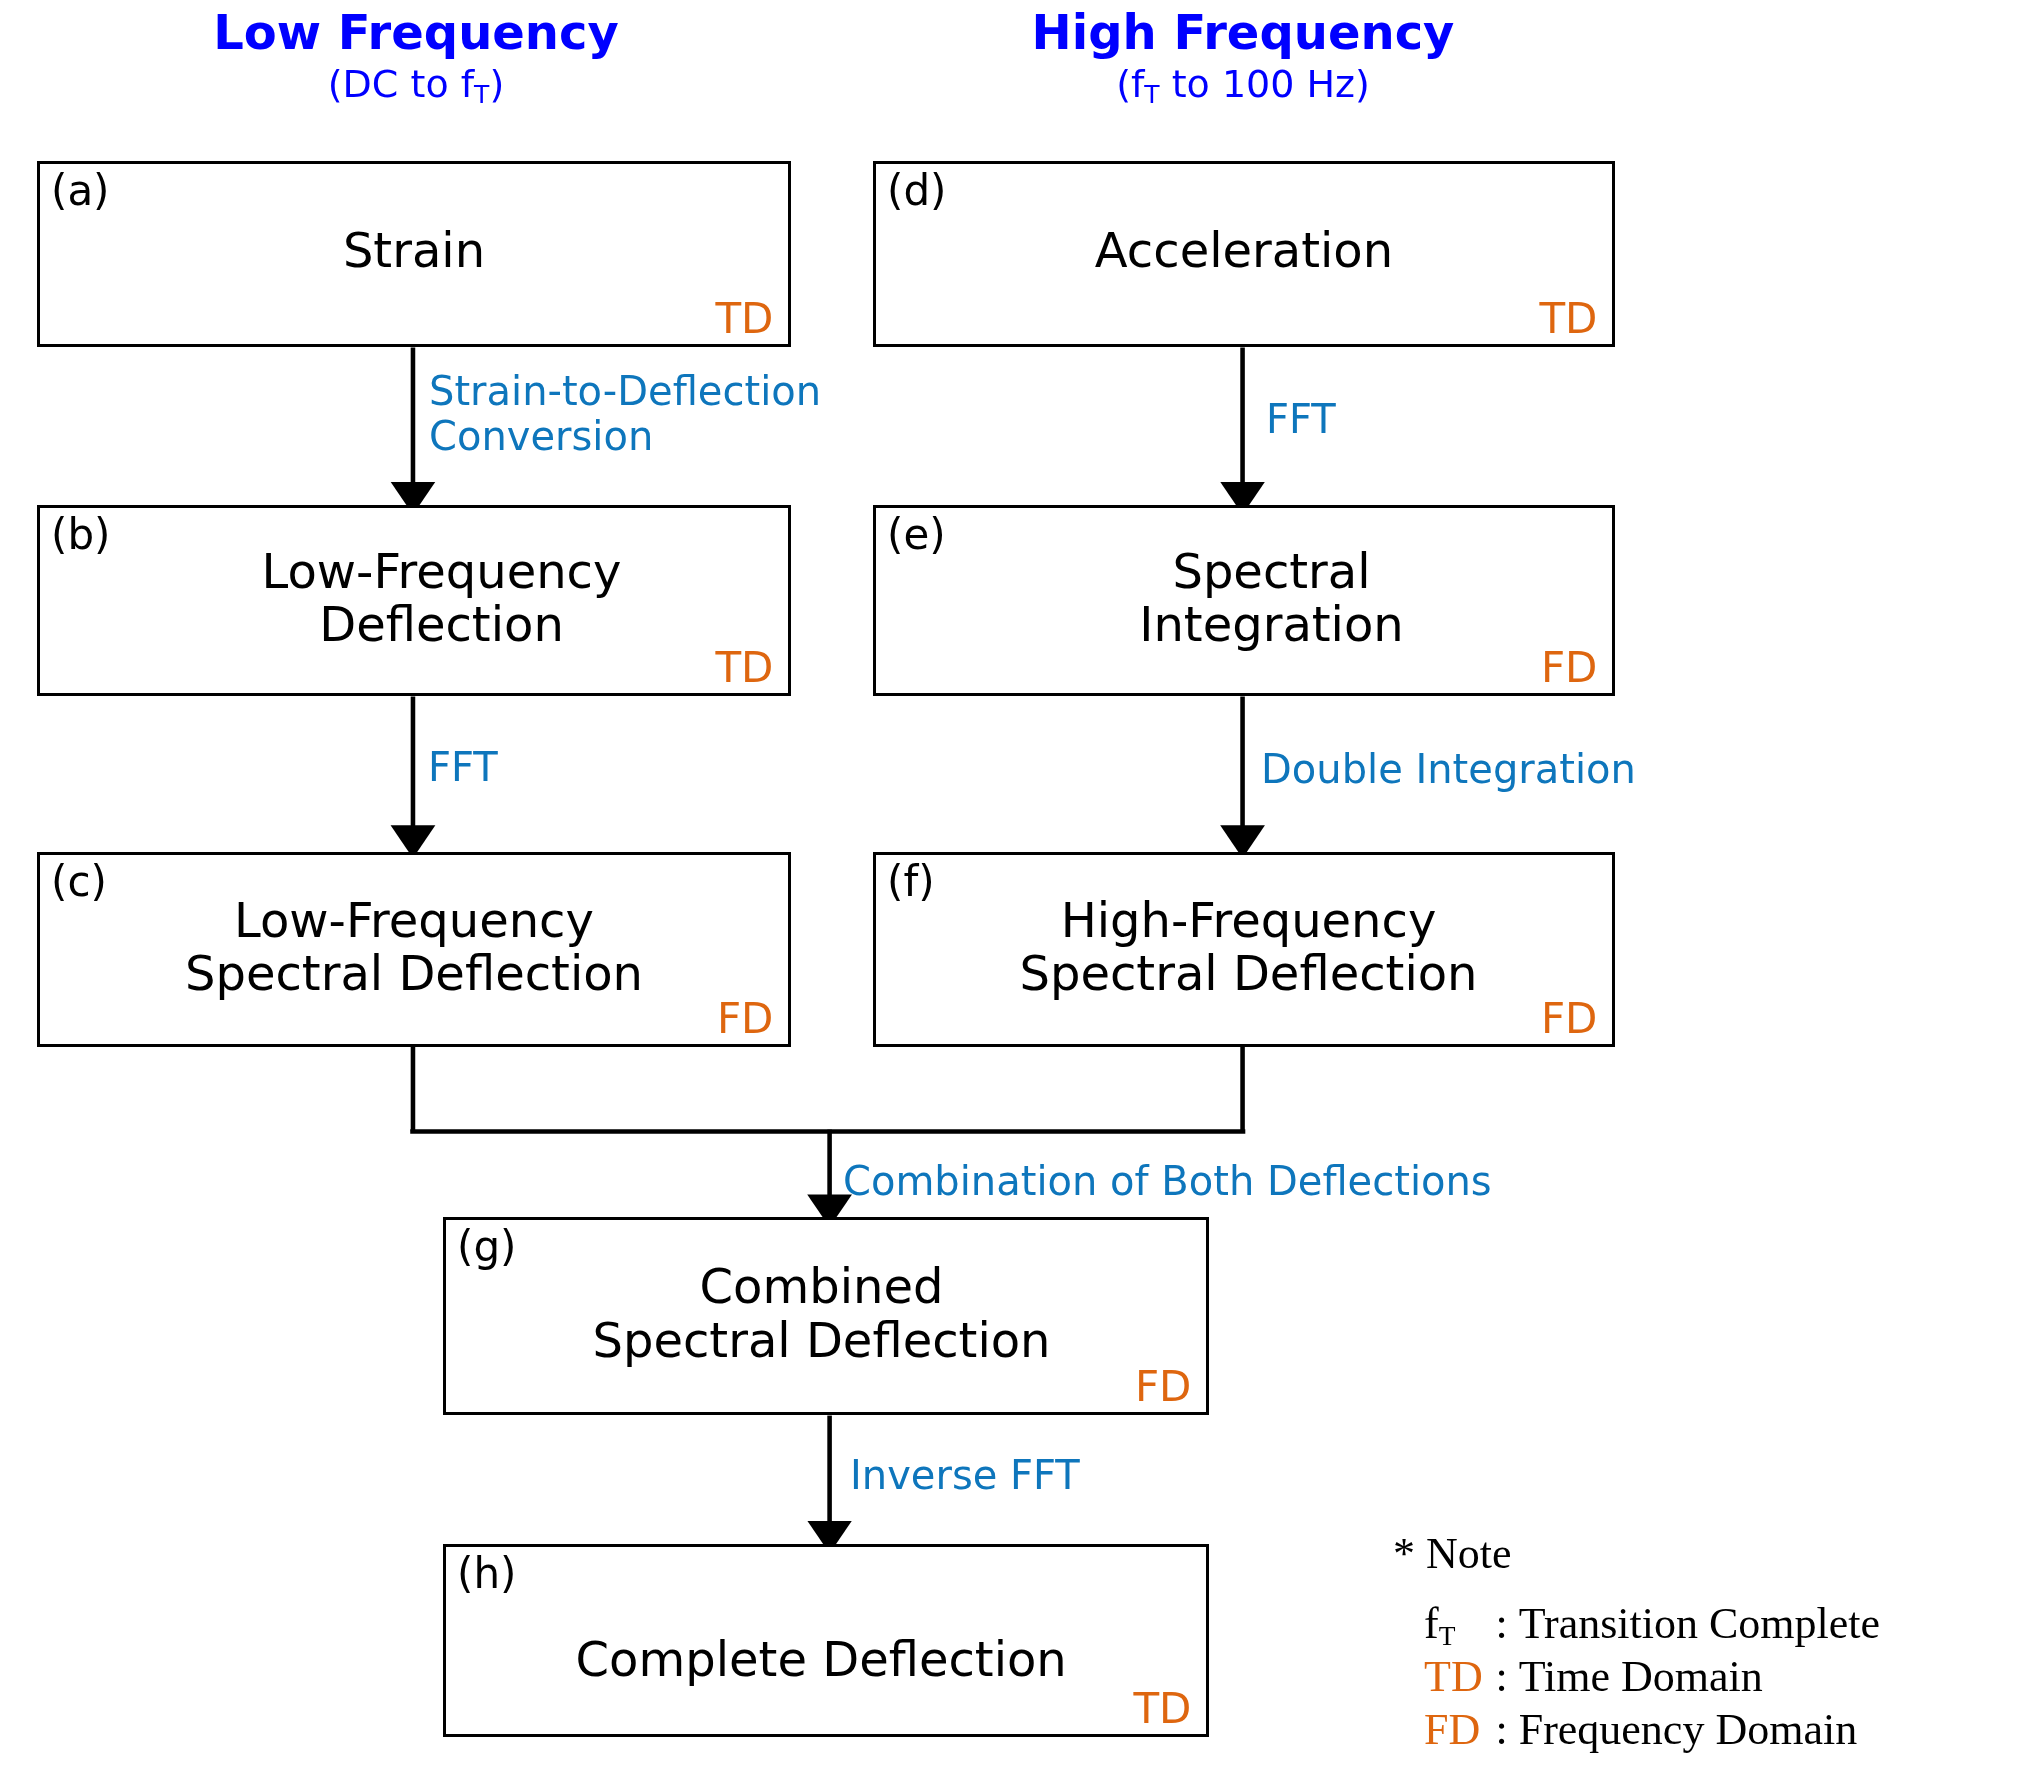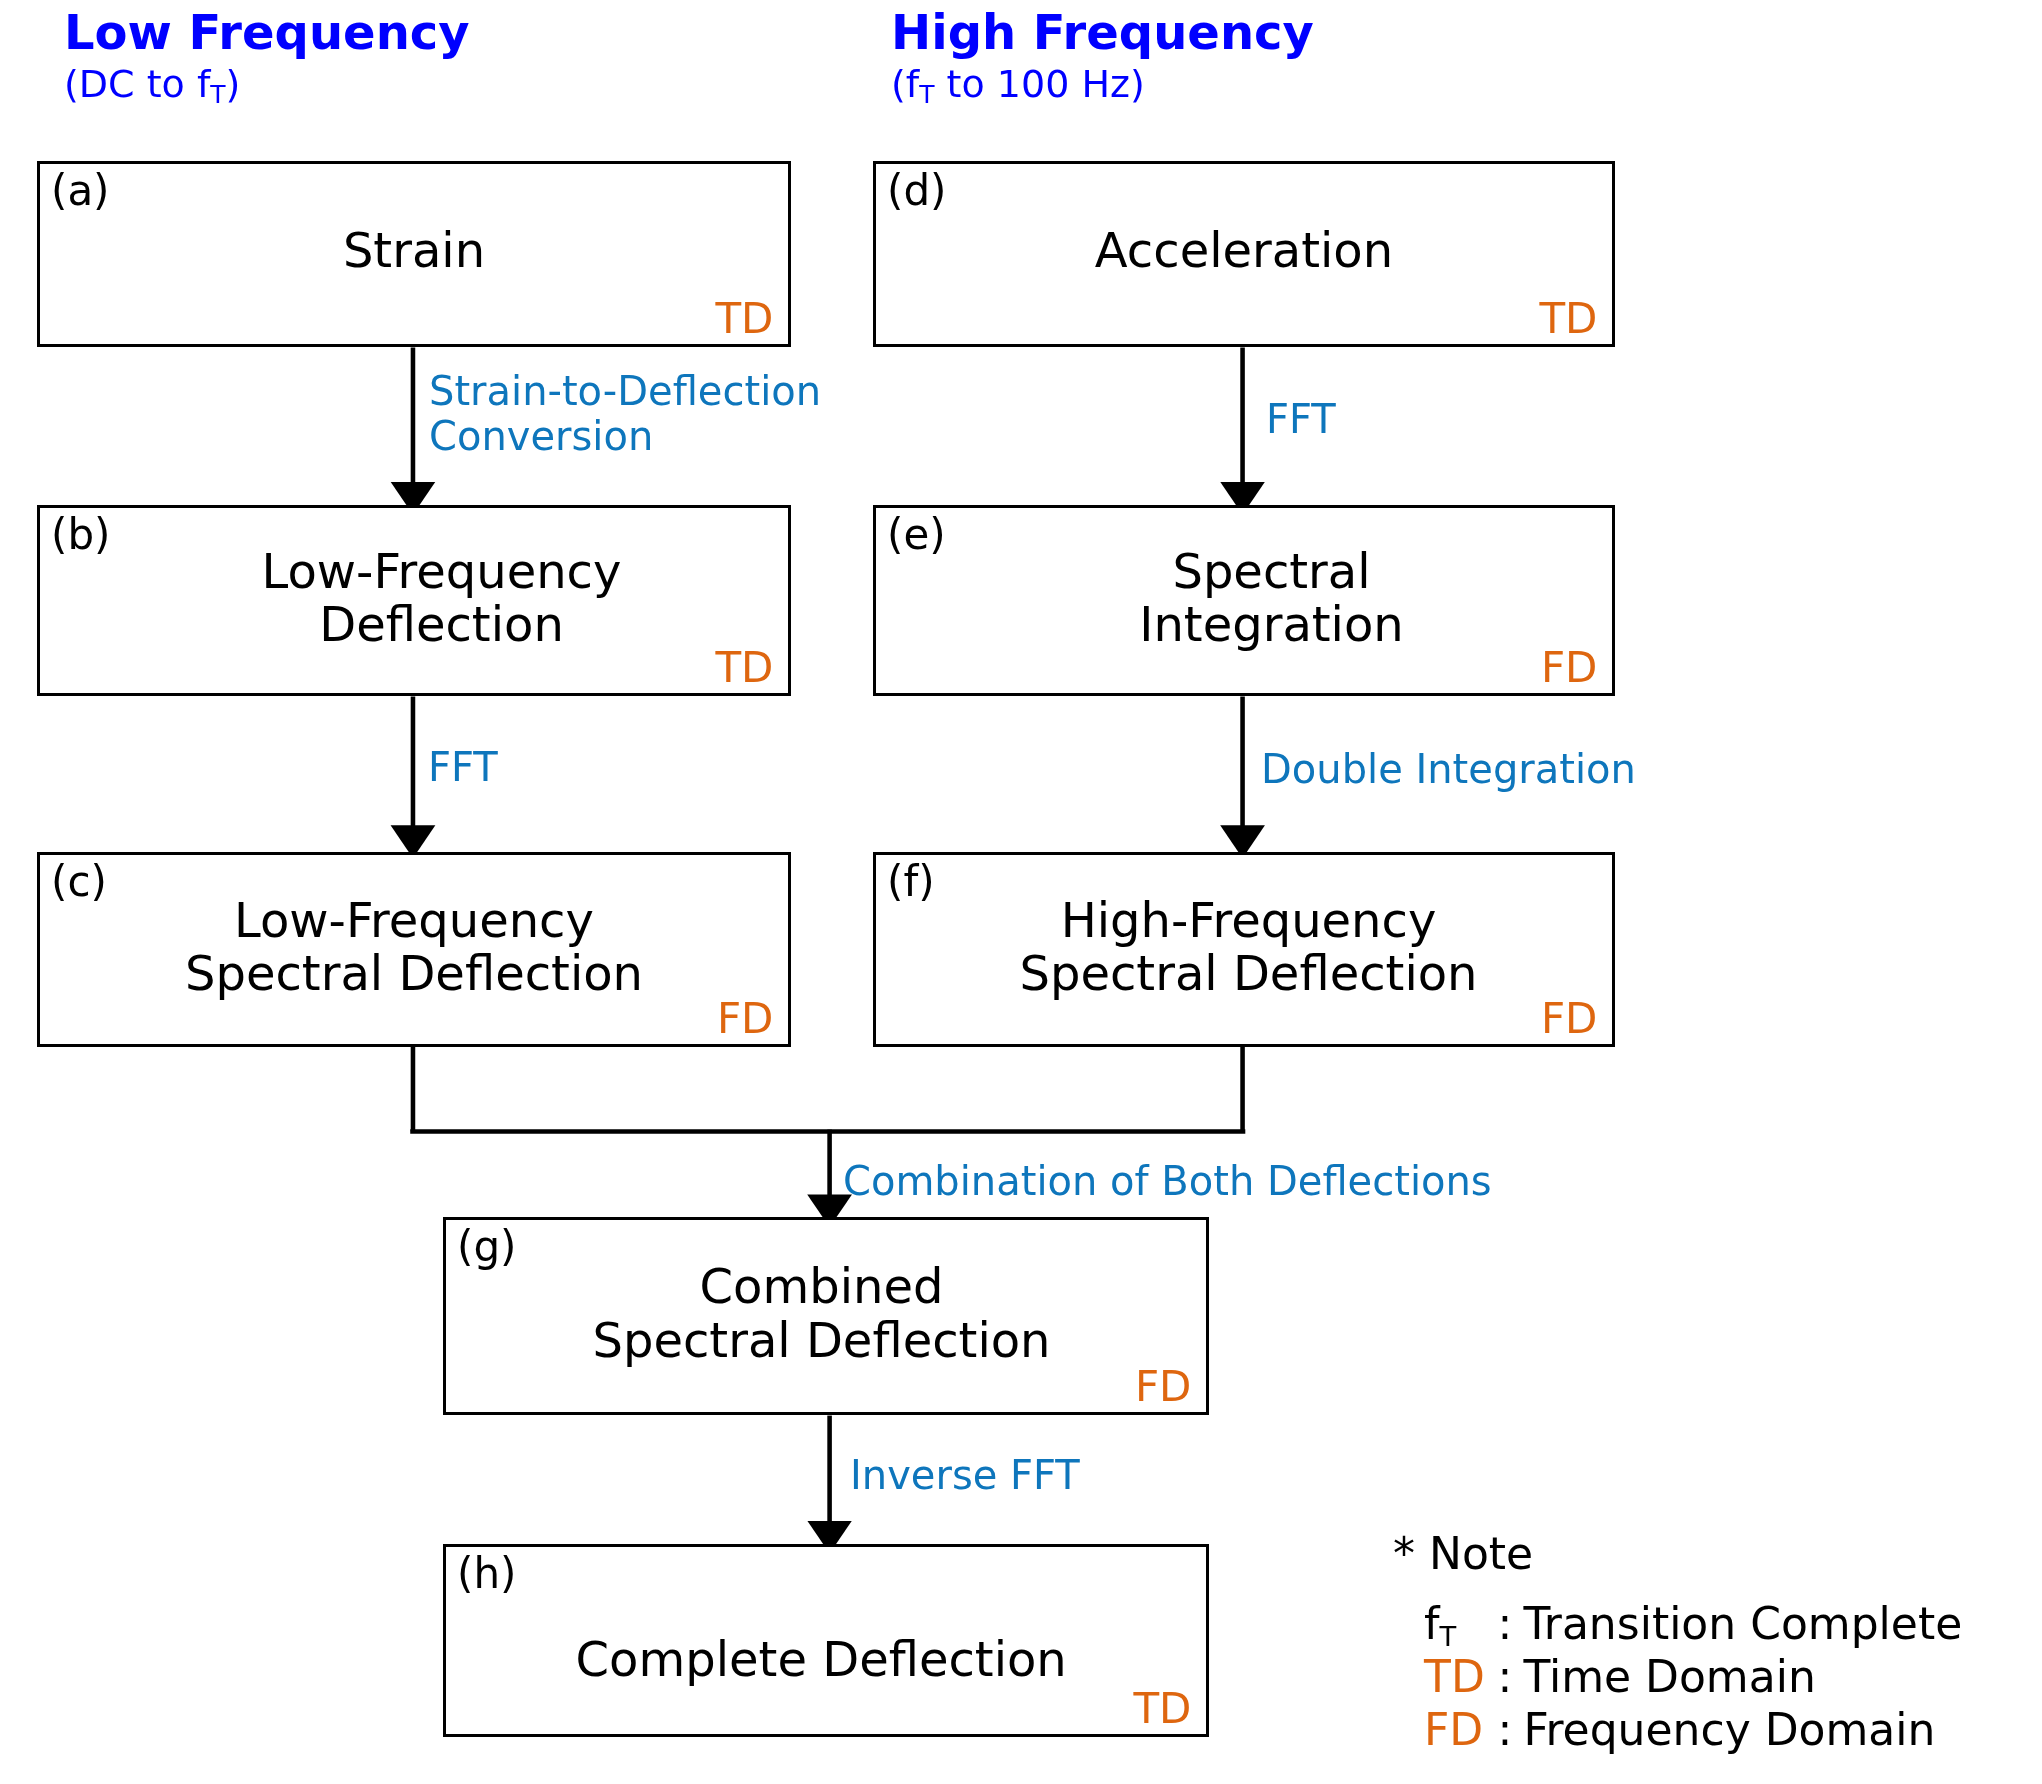--- a/index.html
+++ b/index.html
@@ -22,21 +22,21 @@
     left: 0;
     top: 0;
     width: 2042px;
     height: 1785px;
     pointer-events: none;
   }
 
   
   .col-head {
     position: absolute;
-    text-align: left;
+    text-align: center;
     color: #0000ff;
     line-height: 1.06;
   }
   .col-head .title {
     font-family: "DejaVu Sans", sans-serif;
     font-weight: bold;
     font-size: 48px;
     letter-spacing: 0px;
     display: block;
   }
@@ -239,21 +239,21 @@
   <div class="edge-label" style="left:428px; top:745px;">FFT</div>
 
   <div class="edge-label" style="left:1266px; top:397px;">FFT</div>
 
   <div class="edge-label" style="left:1261px; top:747px;">Double Integration</div>
 
   <div class="edge-label" style="left:843px; top:1159px;">Combination of Both Deflections</div>
 
   <div class="edge-label" style="left:850px; top:1453px;">Inverse FFT</div>
 
-  <div class="note" style="left:1393px; top:1528px;">
+  <div class="note" style="left:1393px; top:1528px;font-family:Liberation Serif, serif;">
     <div class="note-title">* Note</div>
     <table>
       <tbody>
           <tr>
         <td class="key"><span>f</span><sub>T</sub></td>
         <td class="colon">:</td>
         <td class="value">Transition Complete</td>
       </tr>
       <tr>
         <td class="key orange">TD</td>

